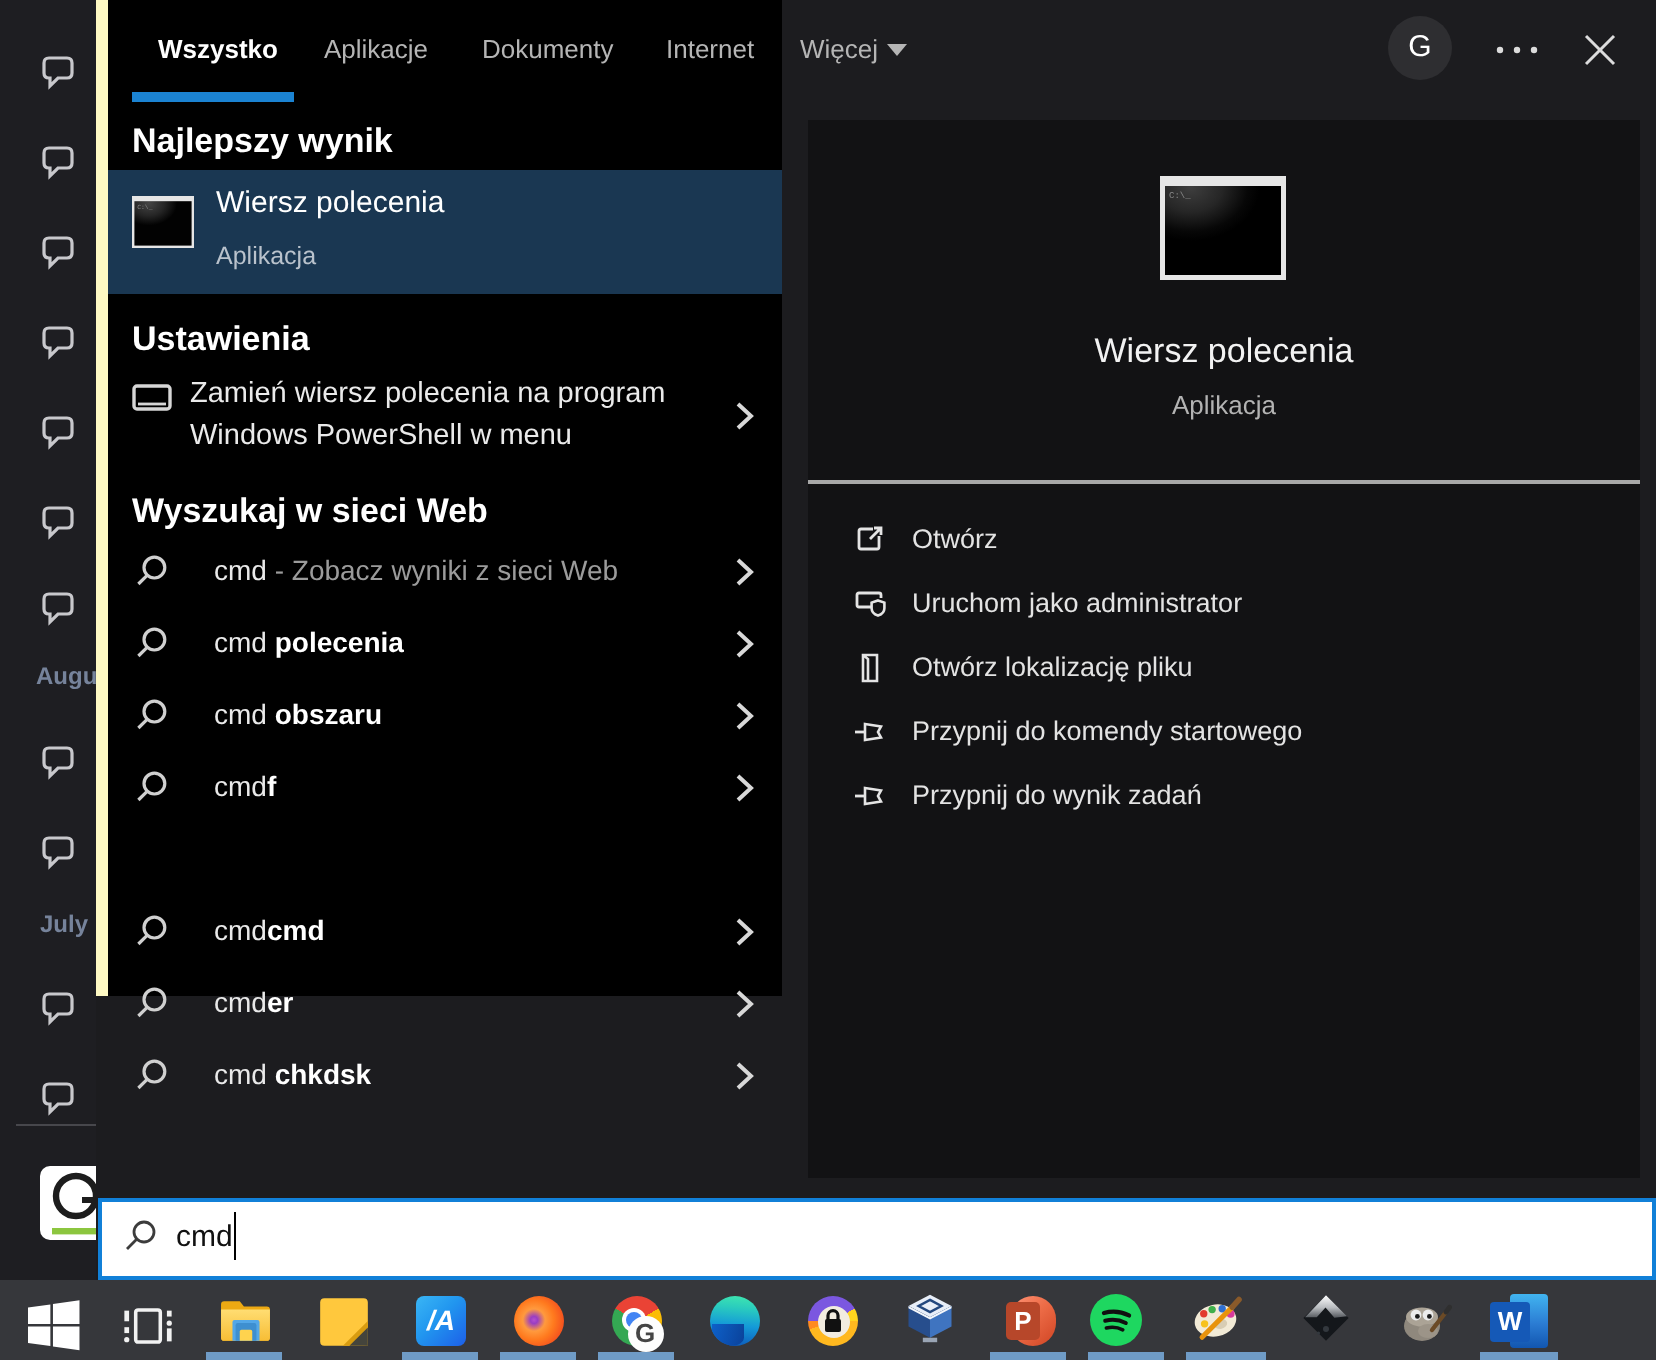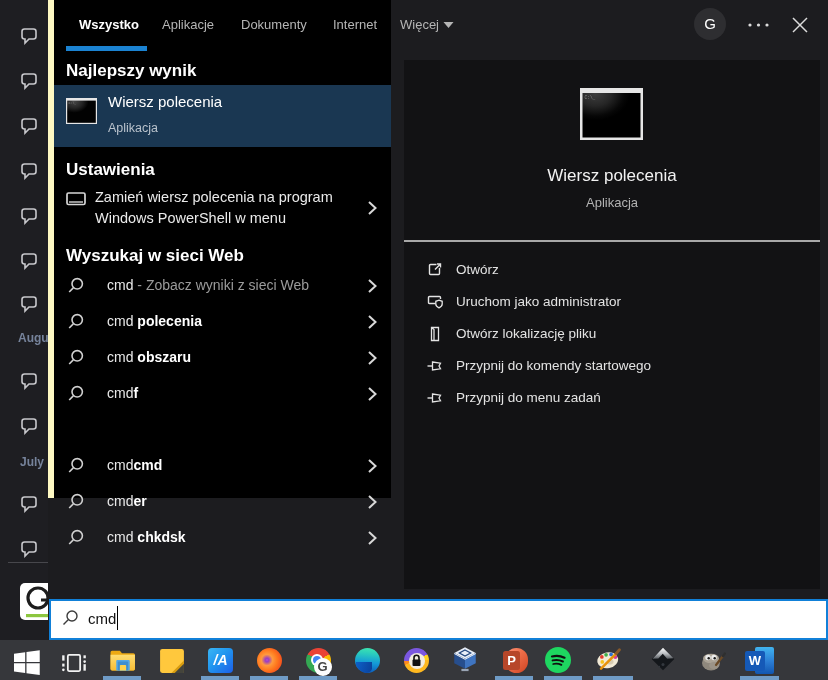--- a/index.html
+++ b/index.html
@@ -262,21 +262,21 @@
           <line x1="1.5" y1="9" x2="6.5" y2="9" stroke="#e4e4e4" stroke-width="1.4"></line>
           <path d="M6.5,5 L14.5,6.2 L13,9 L14.5,11.8 L6.5,13 Z" fill="none" stroke="#e4e4e4" stroke-width="1.3"></path>
         </svg>
         <div class="at">Przypnij do komendy startowego</div>
       </div>
       <div class="action" style="top:322px;">
         <svg width="18" height="18" viewBox="0 0 18 18">
           <line x1="1.5" y1="9" x2="6.5" y2="9" stroke="#e4e4e4" stroke-width="1.4"></line>
           <path d="M6.5,5 L14.5,6.2 L13,9 L14.5,11.8 L6.5,13 Z" fill="none" stroke="#e4e4e4" stroke-width="1.3"></path>
         </svg>
-        <div class="at">Przypnij do menu zadań</div>
+        <div class="at">Przypnij do wynik zadań</div>
       </div>
     </div>
   </div>
 
   <div class="abs" style="left:400px; top:17px; font-size:13px; color:#b5b5b5; z-index:5;text-align:right;">Więcej</div>
   <svg class="abs" style="left:443px; top:21px; z-index:5;" width="11" height="8">
     <polygon points="0.5,1 10.5,1 5.5,7" fill="#b5b5b5"></polygon>
     </svg>
   <div class="abs" style="left:694px; top:8px; width:32px; height:32px; border-radius:16px; background:#2e2e31;
        color:#fff; font-size:15px; text-align:center; line-height:32px; z-index:5;">G</div>

